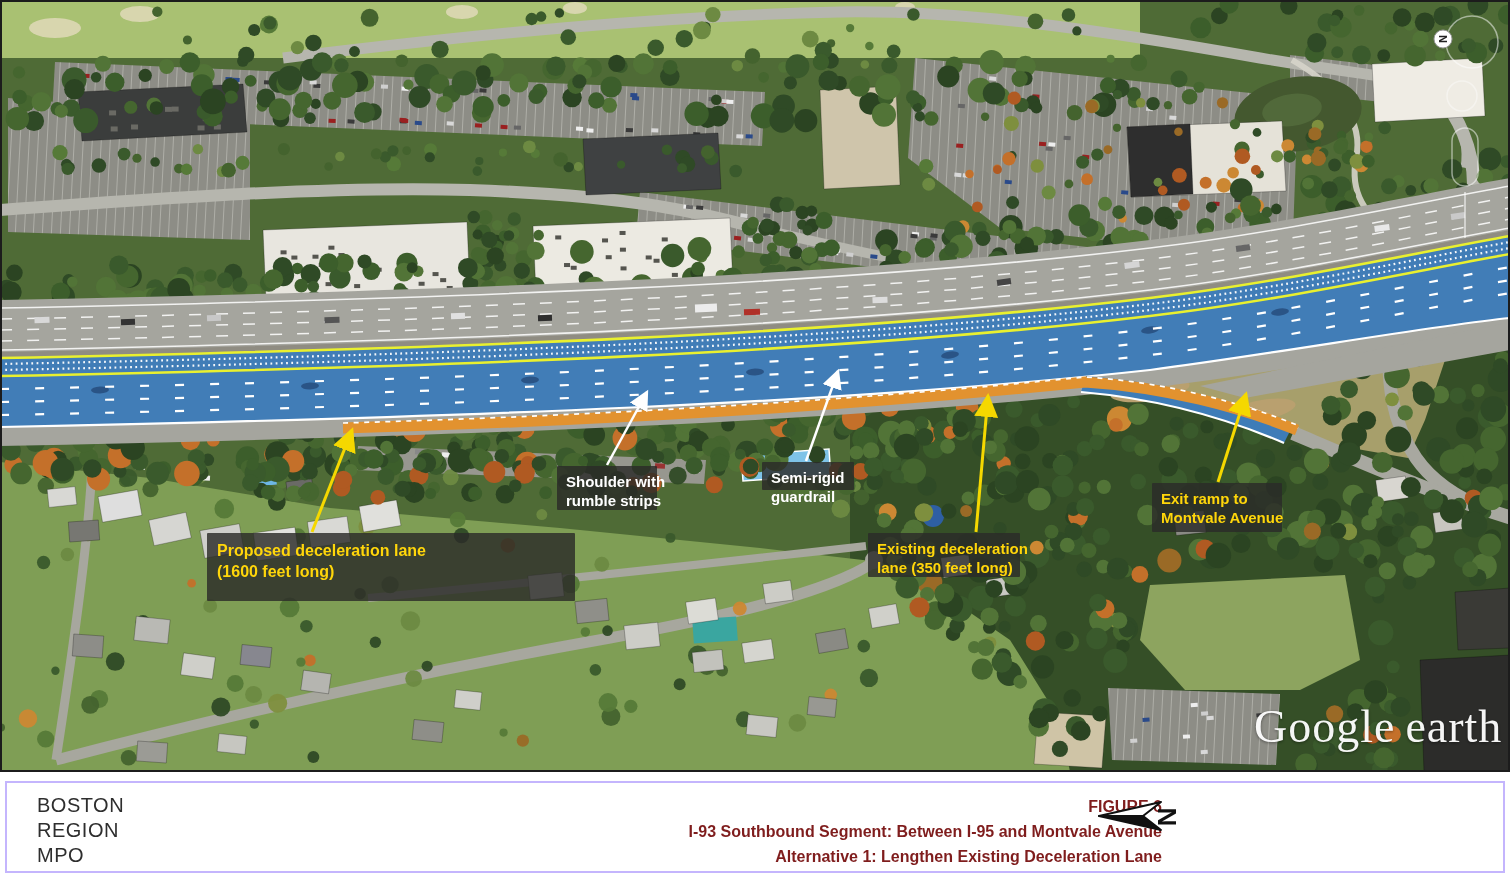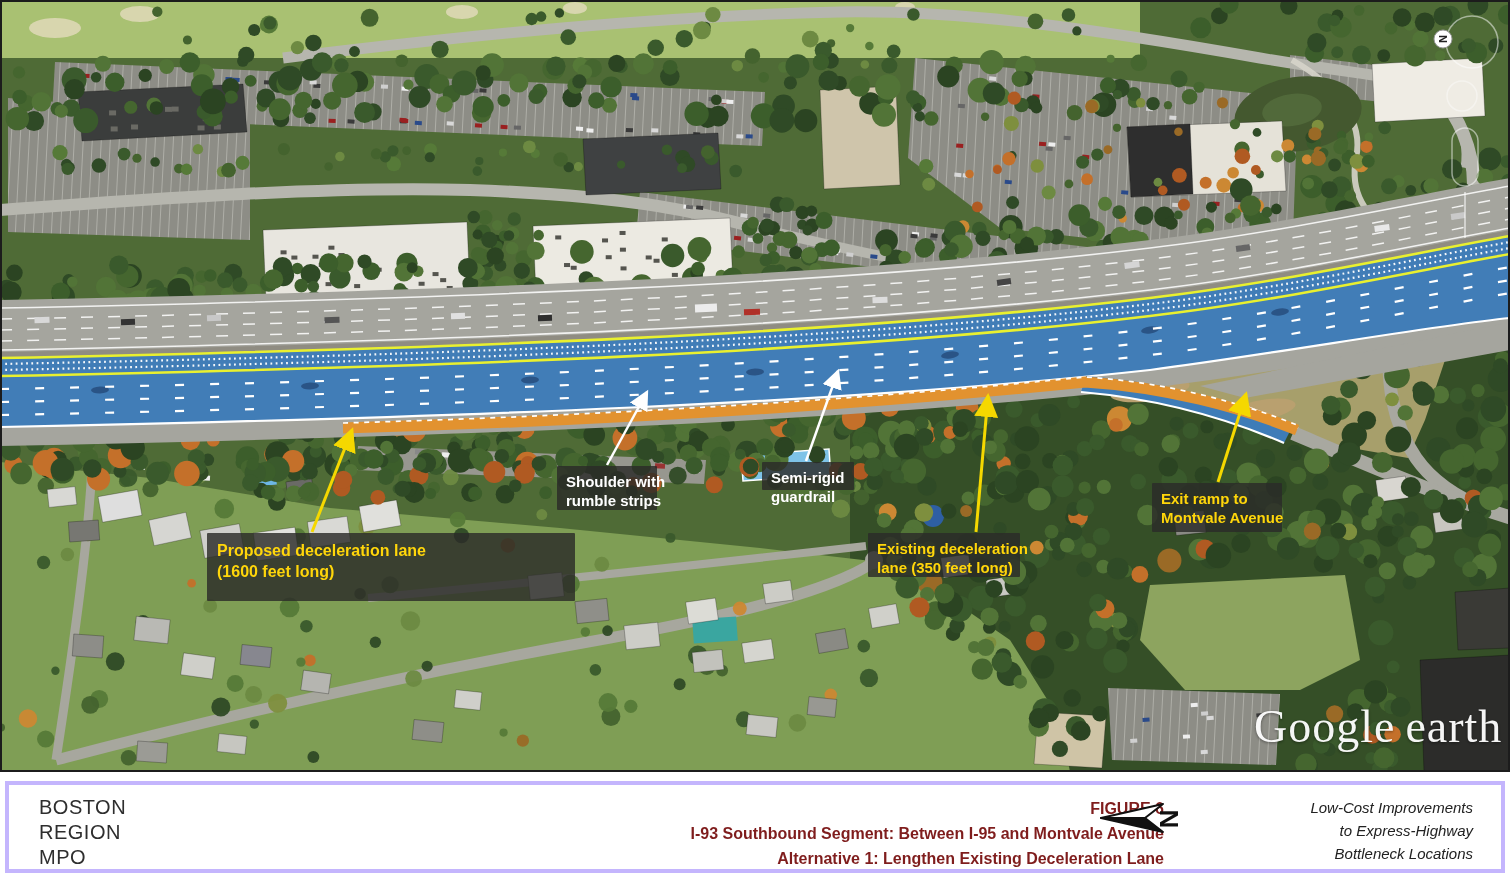--- a/index.html
+++ b/index.html
@@ -17,21 +17,21 @@
   #co-proposed{left:207px;top:533px;width:368px;height:68px;font-size:16px;line-height:21px;padding:7px 10px;}
   #co-shoulder{left:557px;top:466px;width:100px;height:44px;}
   #co-semirigid{left:762px;top:462px;width:92px;height:28px;}
   #co-existing{left:868px;top:533px;width:152px;height:44px;}
   #co-exitramp{left:1152px;top:483px;width:130px;height:49px;}
   .watermark{position:absolute;left:1254px;top:700px;color:#fff;opacity:.95;
              font-family:"Liberation Serif",serif;font-size:46px;letter-spacing:1px;
              text-shadow:0 1px 3px rgba(0,0,0,.45);text-align:right;}
   .watermark .earth{margin-left:10px;font-weight:normal;}
   .footer{position:absolute;left:5px;top:781px;width:1500px;height:92px;box-sizing:border-box;
-          background:#fff;border:4px solid #c4b5fd;}
+          background:#fff;border:2px solid #c4b5fd;}
   .agency{position:absolute;left:30px;top:10px;font-size:20px;line-height:25px;color:#2e2e2e;letter-spacing:.5px;}
   .titleblock{position:absolute;left:355px;top:11px;width:800px;text-align:right;
               font-weight:bold;font-size:16px;line-height:25px;color:#7f1d1d;}
   .north{position:absolute;left:1086px;top:12px;}
   .project{position:absolute;right:28px;top:11px;text-align:right;font-style:italic;
            font-size:15px;line-height:23px;color:#222;}
 </style>
 </head>
 <body>
 
@@ -1562,19 +1562,14 @@
     <div class="titleblock">
       <div>FIGURE 6</div>
       <div>I-93 Southbound Segment: Between I-95 and Montvale Avenue</div>
       <div>Alternative 1: Lengthen Existing Deceleration Lane</div>
     </div>
     <svg class="north" width="95" height="42" viewBox="0 0 95 42">
       <polygon points="6,21 68,7 50,21" fill="#ffffff" stroke="#111" stroke-width="2" stroke-linejoin="round"></polygon>
       <polygon points="6,21 50,21 68,35" fill="#111" stroke="#111" stroke-width="2" stroke-linejoin="round"></polygon>
       <text x="74" y="22" font-size="26" font-weight="bold" fill="#111" transform="rotate(90 74 22)" text-anchor="middle" dominant-baseline="central">N</text>
     </svg>
-    <div class="project">
-      <div>Low-Cost Improvements</div>
-      <div>to Express-Highway</div>
-      <div>Bottleneck Locations</div>
-    </div>
   </div>
 </div>
 
 </body></html>

